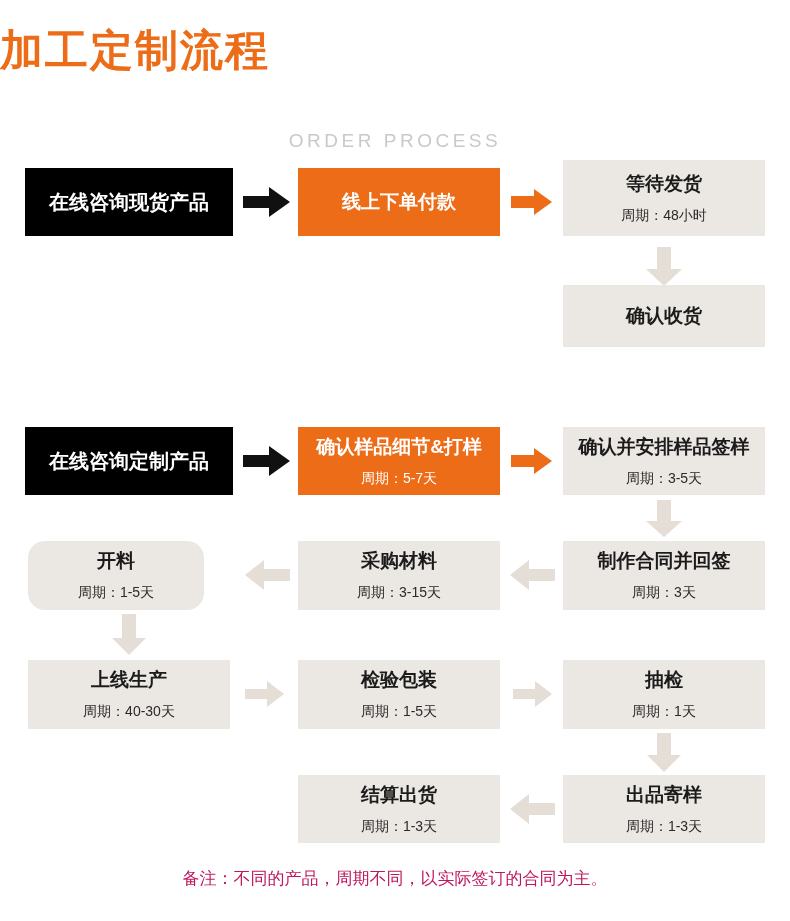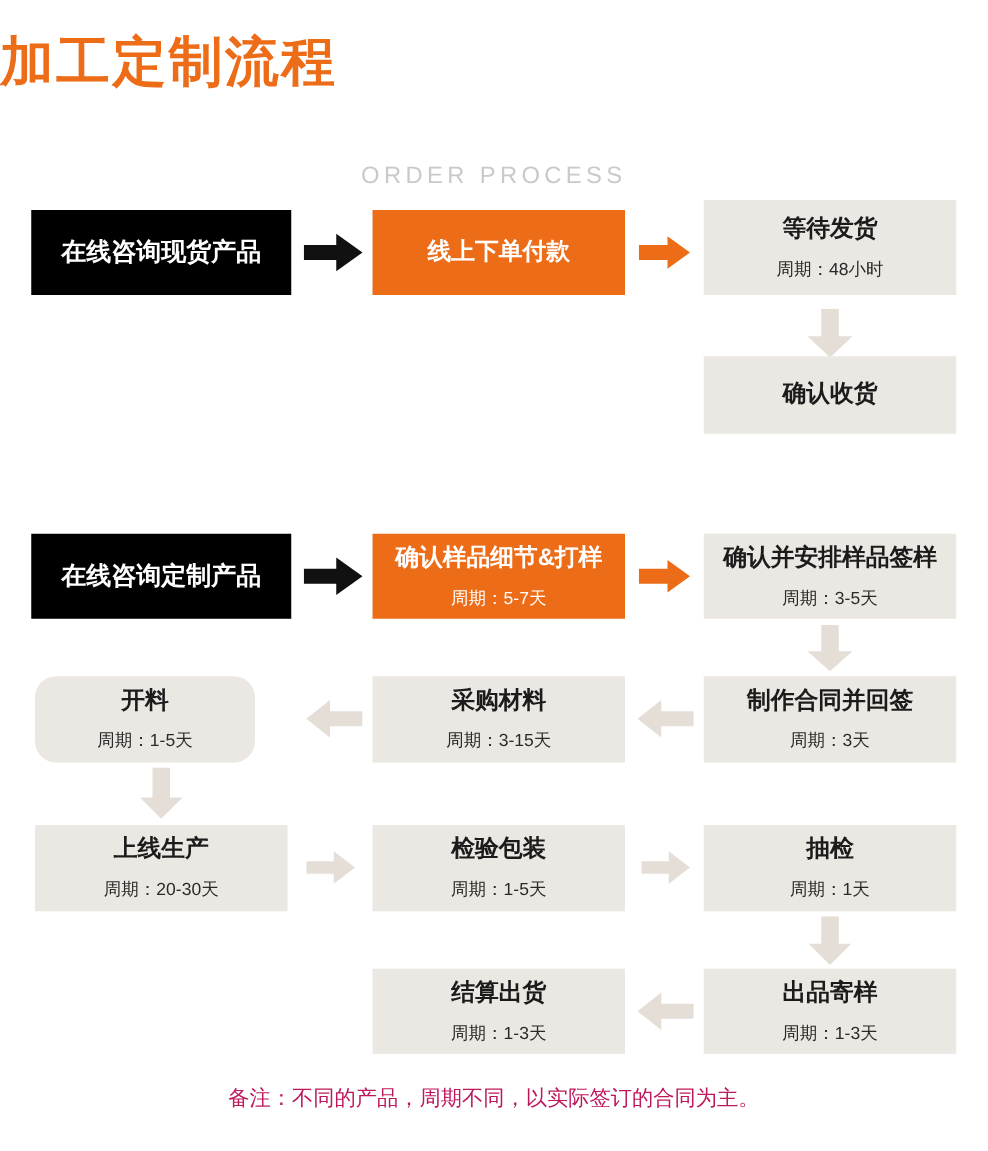--- a/index.html
+++ b/index.html
@@ -208,21 +208,21 @@
   </div>
 
   <div class="arrow" style="left:111px; top:614px;">
     <svg width="36" height="42" viewBox="0 0 36 42">
       <path d="M11,0 L25,0 L25,24 L35,24 L18,41 L1,24 L11,24 Z" fill="#e4ded7"></path>
     </svg>
   </div>
 
   <div class="box gray" style="left:28px; top:660px; width:202px; height:69px;">
     <div class="b-title">上线生产</div>
-    <div class="b-sub">周期：20-30天</div>
+    <div class="b-sub">周期：40-30天</div>
   </div>
 
   <div class="arrow" style="left:245px; top:680px;">
     <svg width="40" height="28" viewBox="0 0 40 28">
       <path d="M0,9 L22,9 L22,1 L39,14 L22,27 L22,19 L0,19 Z" fill="#e4ded7"></path>
     </svg>
   </div>
 
   <div class="box gray" style="left:298px; top:660px; width:202px; height:69px;">
     <div class="b-title">检验包装</div>

